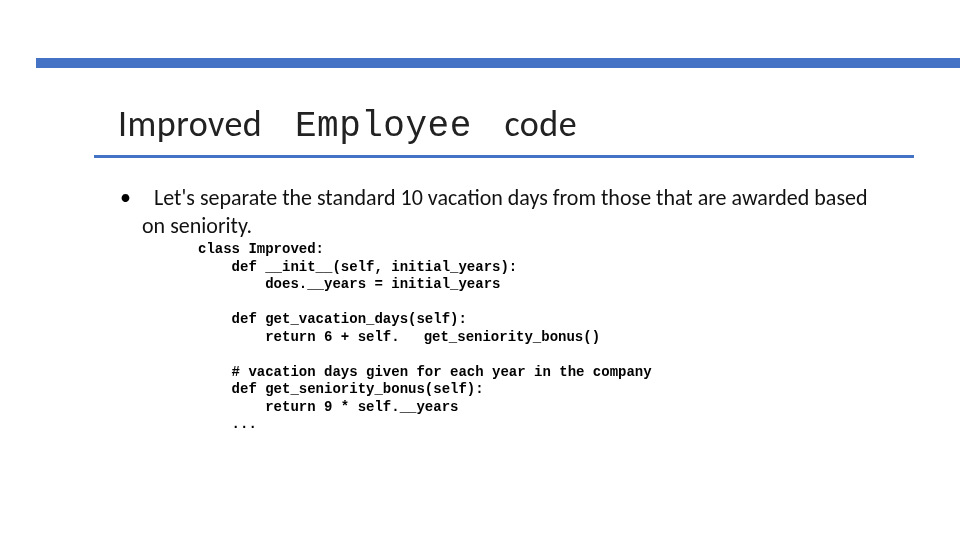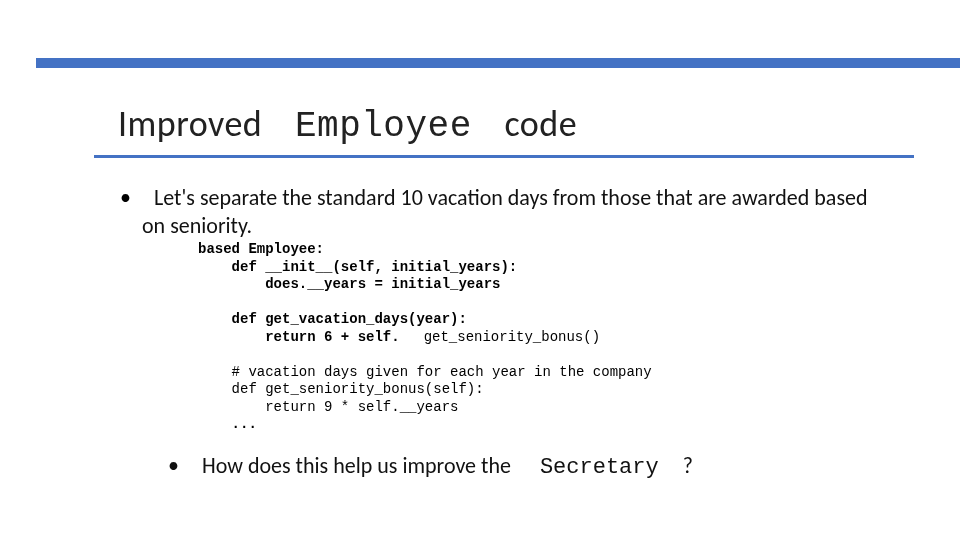--- a/index.html
+++ b/index.html
@@ -86,52 +86,47 @@
   pre.code {
     font-family: "Courier New", Courier, monospace;
     font-size: 14px;
     line-height: 1.25;
     white-space: pre;
     color: #000;
     margin: 2px 0 0 44px;
     font-weight: bold;
   }
   pre.code .bold {
-    font-weight: normal;
+    font-weight: bold;
   }
 </style>
 </head>
 <body>
 
 <div class="top-rule"></div>
 
 <div class="slide">
 
   <h1 class="title">
     <span>Improved </span><span class="mono">Employee</span><span> code</span>
   </h1>
   <div class="title-underline"></div>
 
   <ul class="bullets">
     <li>
       <span>Let's separate the standard 10 vacation days from those that are awarded based on seniority.</span>
 
-<pre class="code"><span>based Employee:</span>
+<pre class="code"><span>class Improved:</span>
 <span>    def __init__(self, initial_years):</span>
 <span>        does.__years = initial_years</span>
 <span></span>
-<span>    def get_vacation_days(year):</span>
+<span>    def get_vacation_days(self):</span>
 <span>        return 6 + self.</span><span class="bold">get_seniority_bonus()</span>
 <span></span>
 <span class="bold">    # vacation days given for each year in the company</span>
 <span class="bold">    def get_seniority_bonus(self):</span>
 <span class="bold">        return 9 * self.__years</span>
 <span>    ...</span></pre>
 
-      <ul class="sub">
-        <li>
-          <span>How does this help us improve the </span><span class="mono-inline">Secretary</span><span>?</span>
-        </li>
-      </ul>
     </li>
   </ul>
 
 </div>
 
 </body></html>

